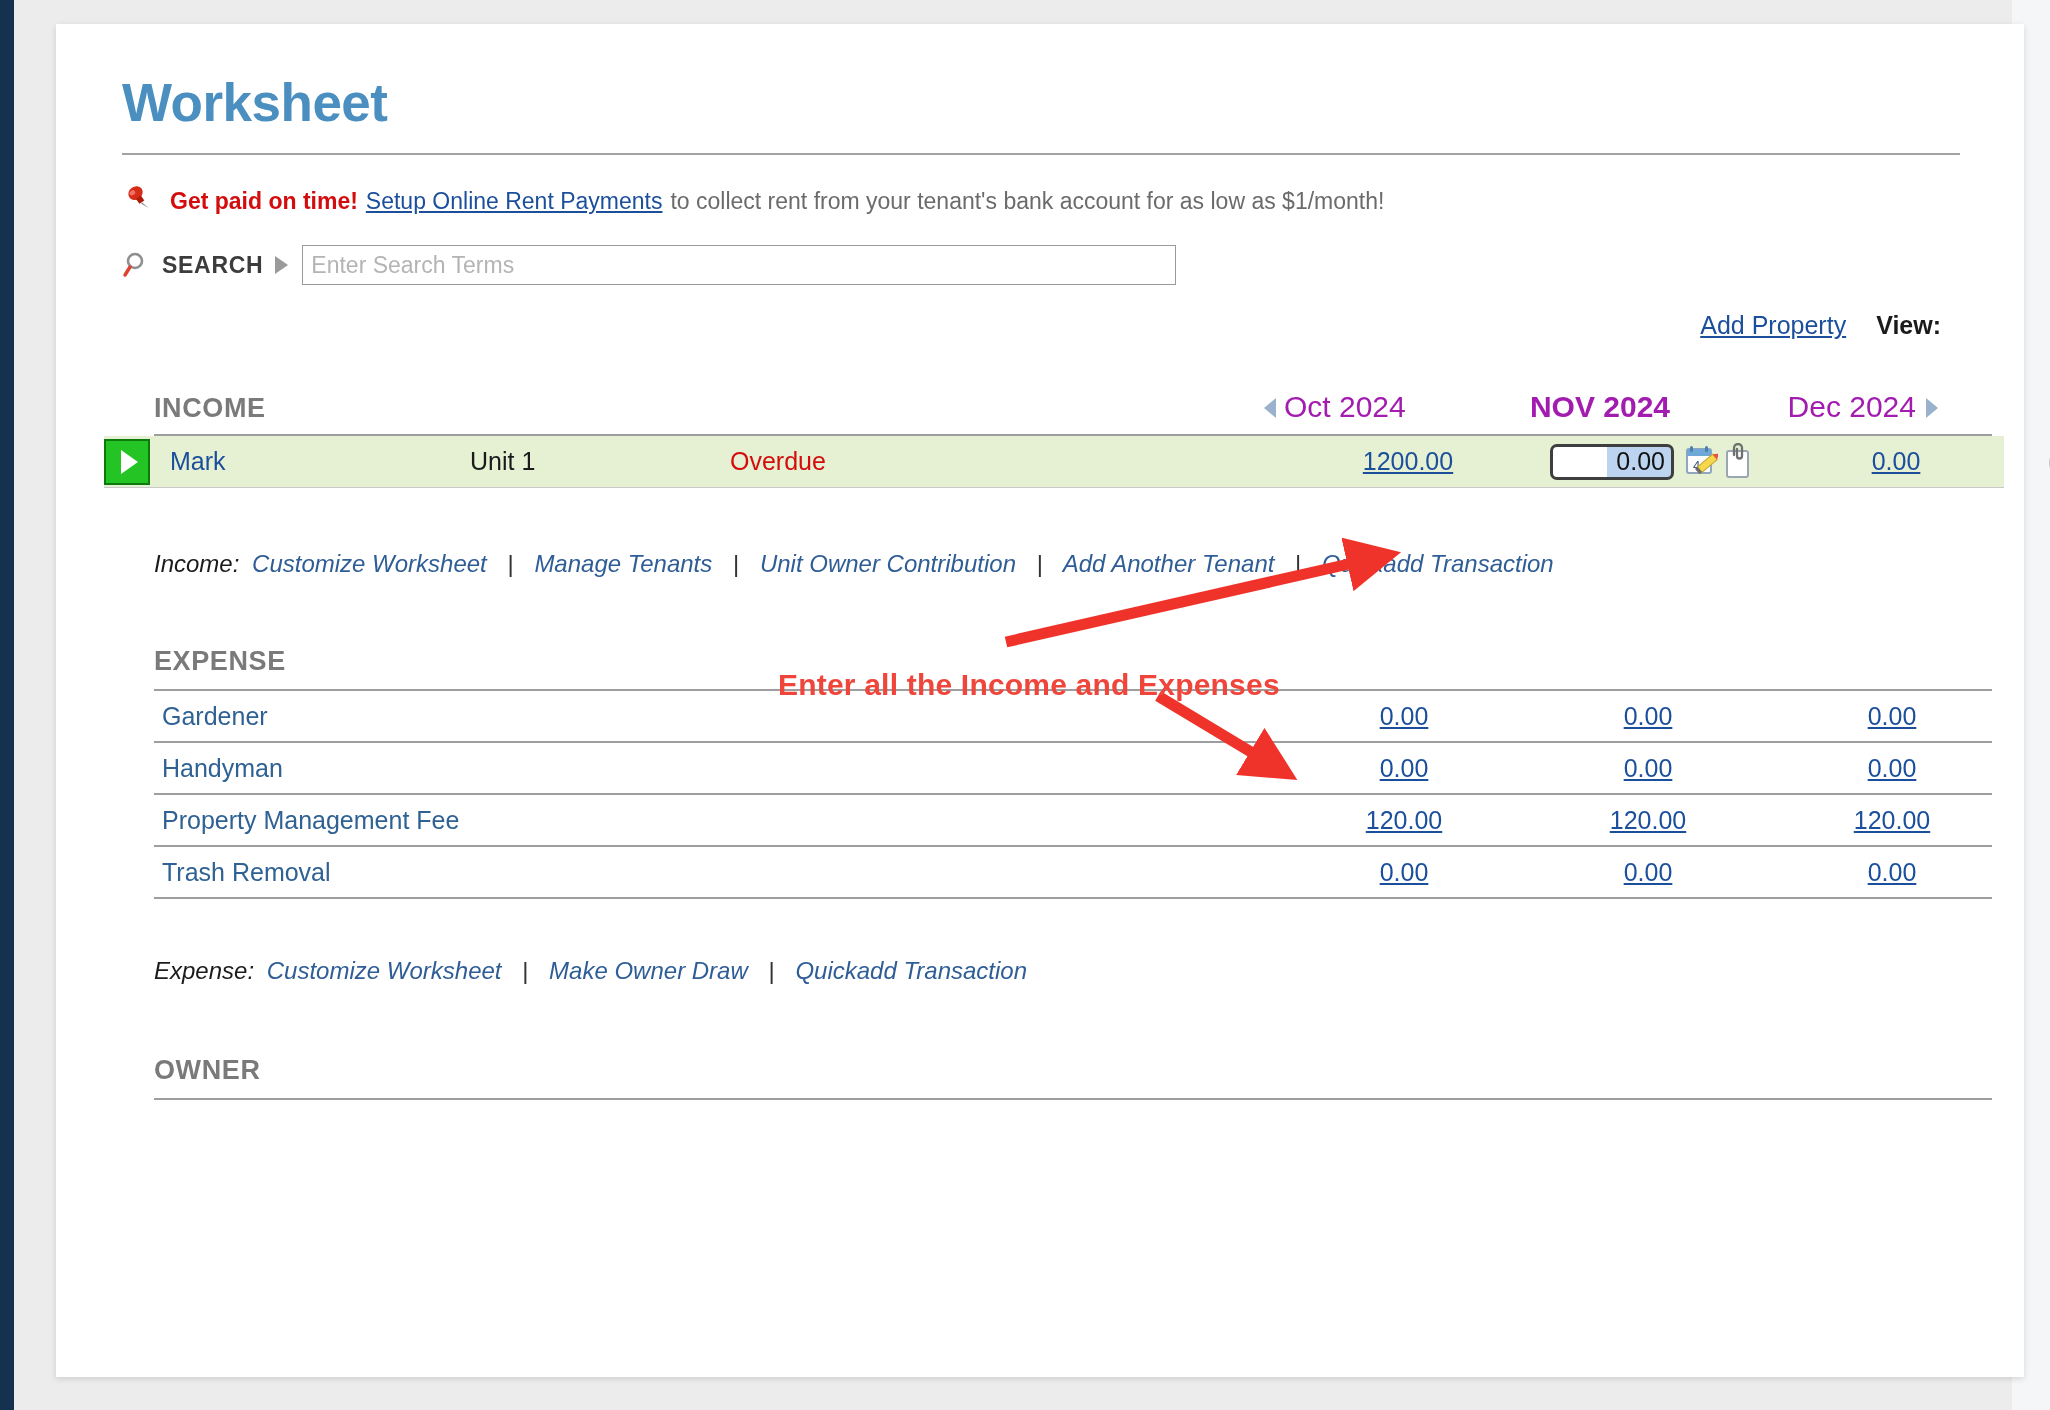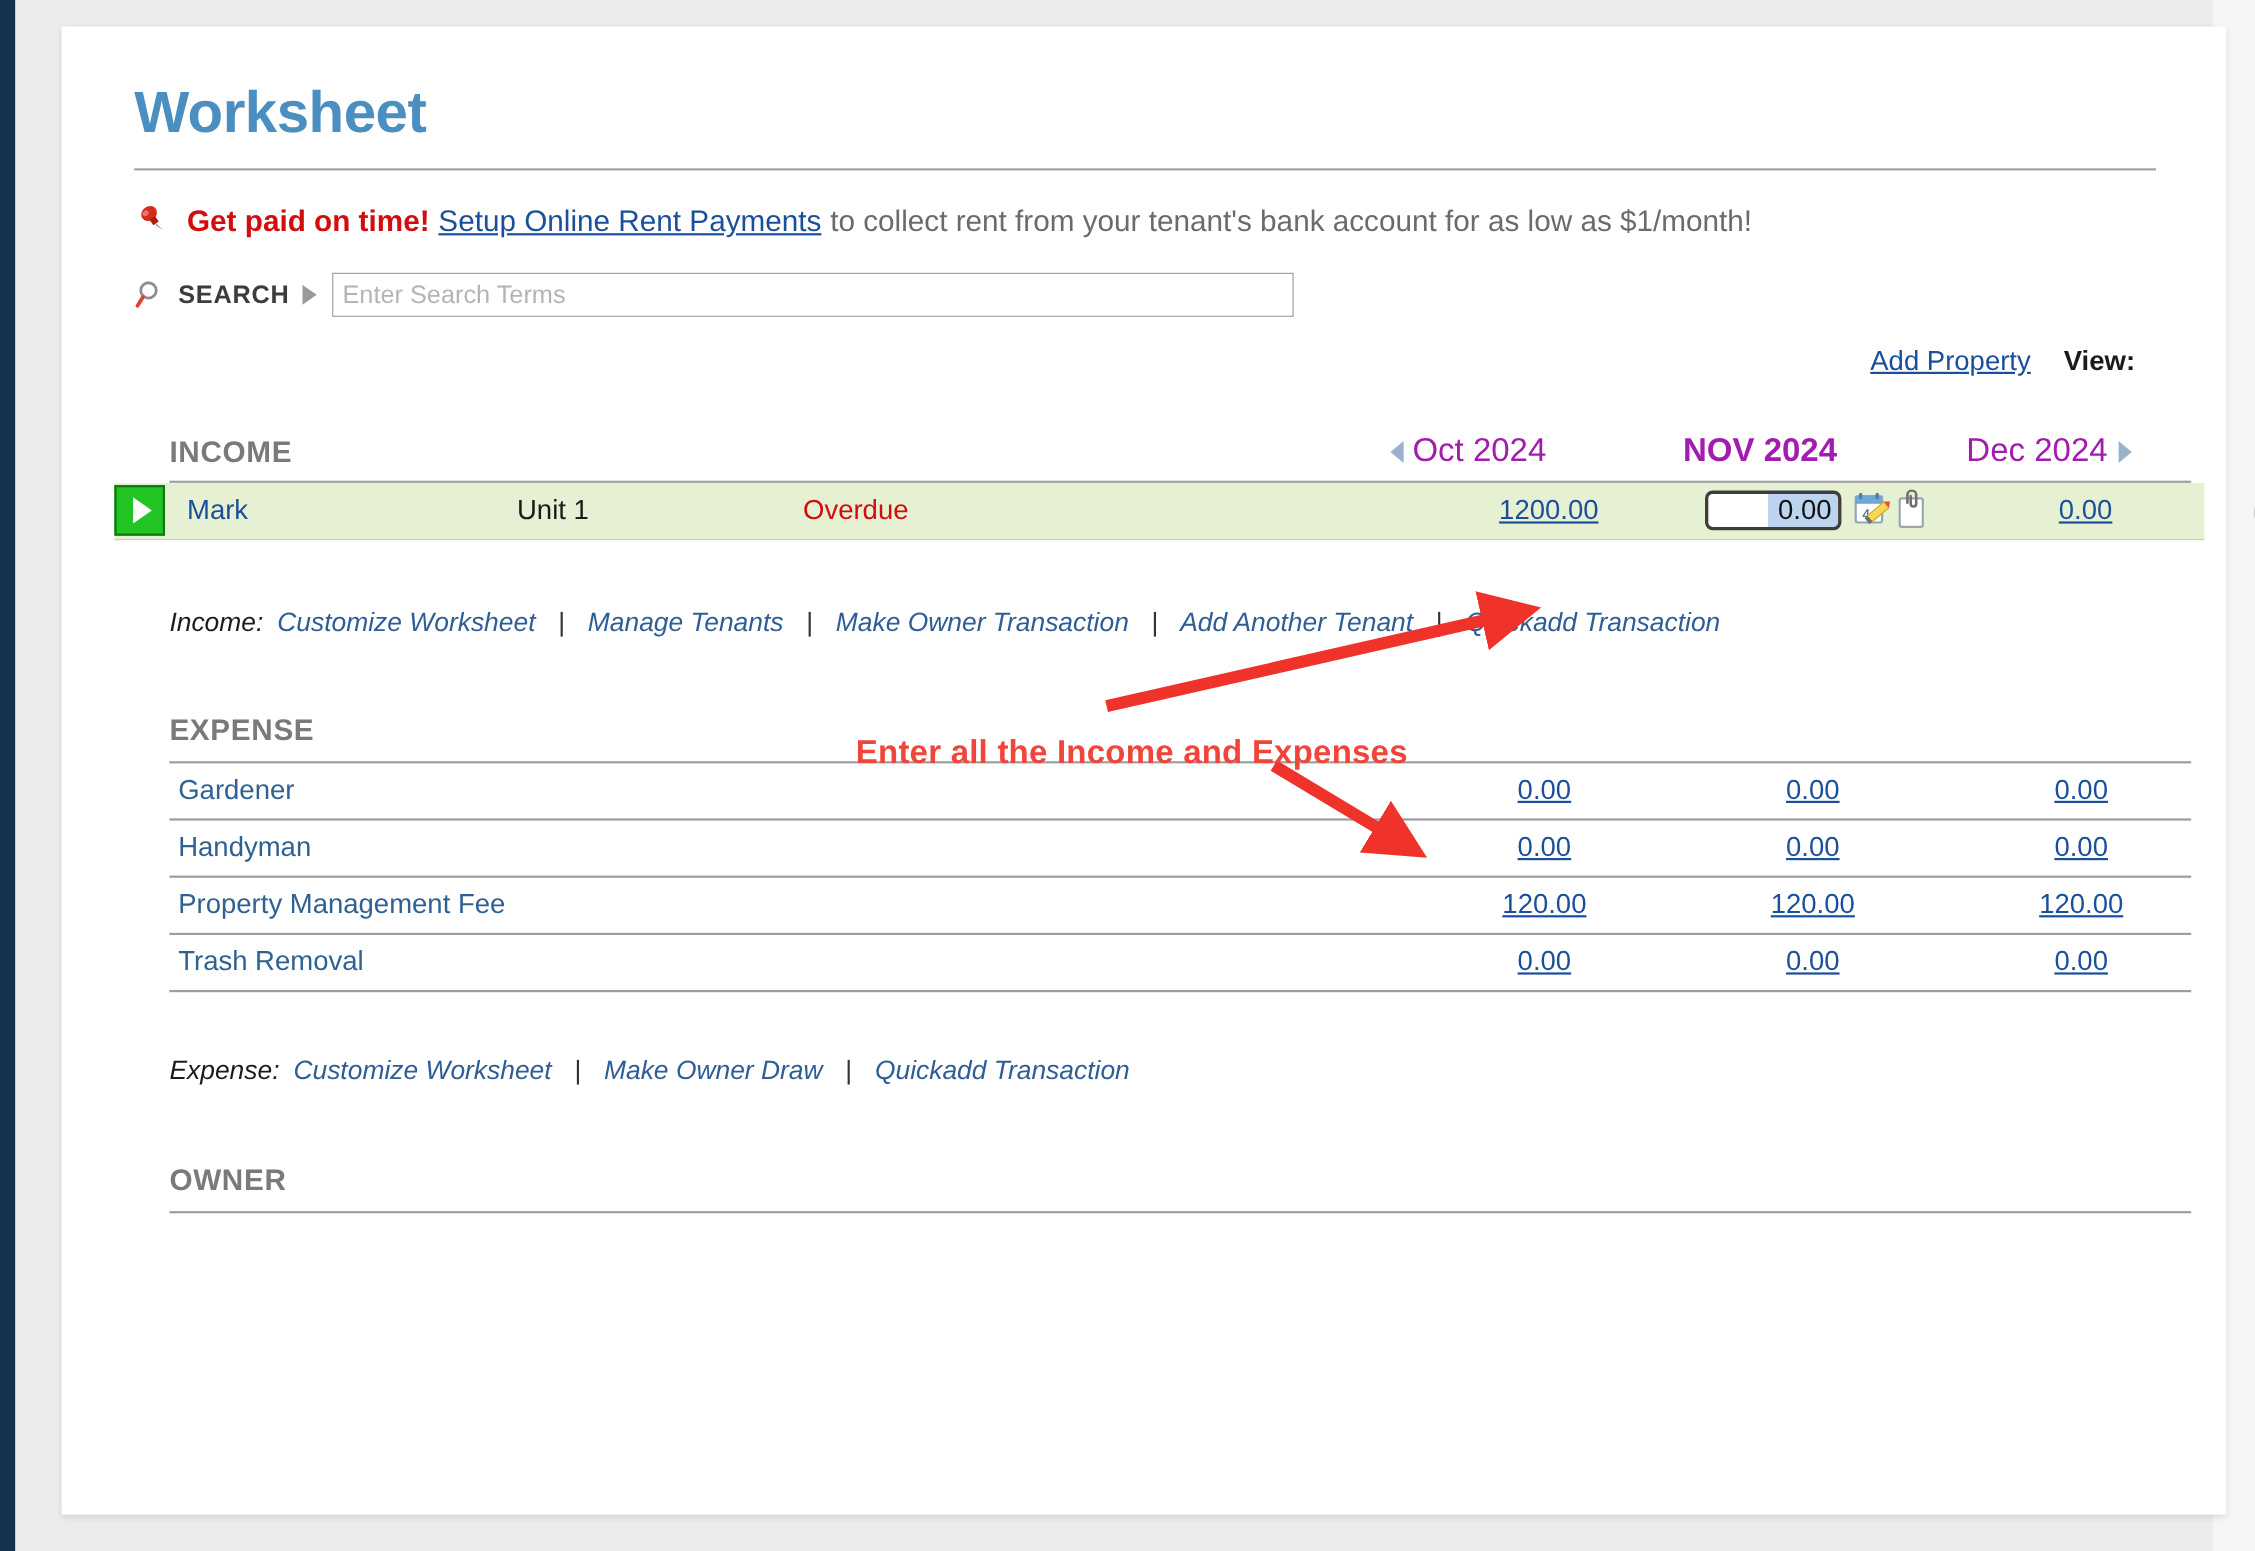--- a/index.html
+++ b/index.html
@@ -52,23 +52,23 @@
   .title-rule {
     border: 0;
     border-top: 2px solid #a3a3a3;
     margin: 22px 0 0 0;
     width: 1838px;
   }
 
   
   .notice {
     display: flex;
-    align-items: center;
+    align-items: flex-end;
     margin-top: 30px;
-    font-size: 27px;
+    font-size: 23px;
     color: #6b6b6b;
     line-height: 1.2;
   }
   .pin-icon { width: 34px; height: 30px; margin-right: 14px; flex: 0 0 auto; position: relative; top: -2px;}
   .notice-bold { color: #d30d0d; font-weight: bold; margin-right: 8px; }
   .notice-link {
     color: #1b4f9c; text-decoration: underline;
     margin-right: 8px; cursor: pointer;
   }
 
@@ -401,21 +401,21 @@
         </svg>
       </span>
     </div>
 
     <div class="links-row" style="margin-top:62px;">
       <span class="lead">Income:</span>
       <a>Customize Worksheet</a>
       <span class="sep">|</span>
       <a>Manage Tenants</a>
       <span class="sep">|</span>
-      <a>Make Owner Transaction</a>
+      <a>Unit Owner Contribution</a>
       <span class="sep">|</span>
       <a>Add Another Tenant</a>
       <span class="sep">|</span>
       <a>Quickadd Transaction</a>
     </div>
 
     <div style="margin-top:68px;">
       <span class="section-head">EXPENSE</span>
     </div>
     <div class="sec-rule" style="margin-top:12px;"></div>

